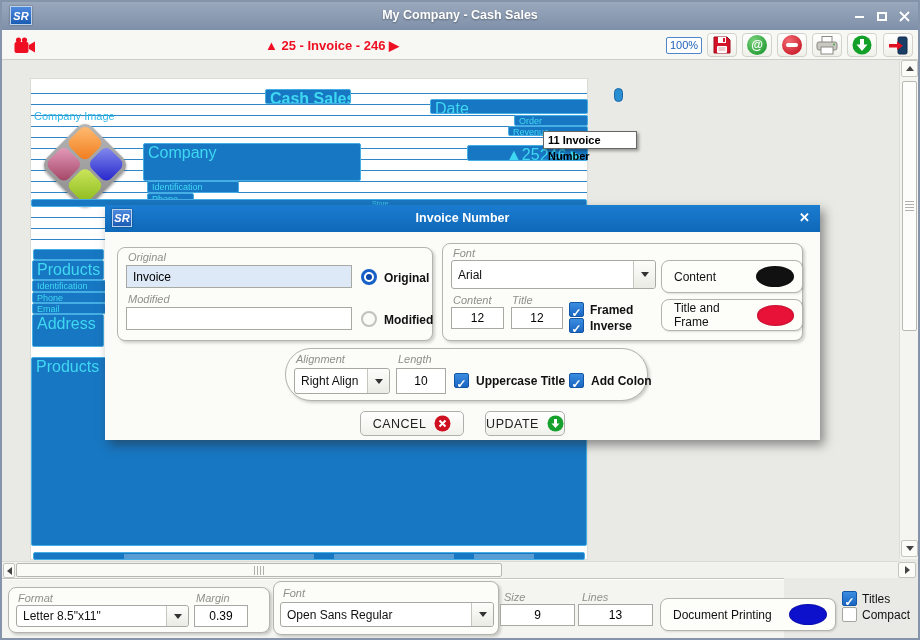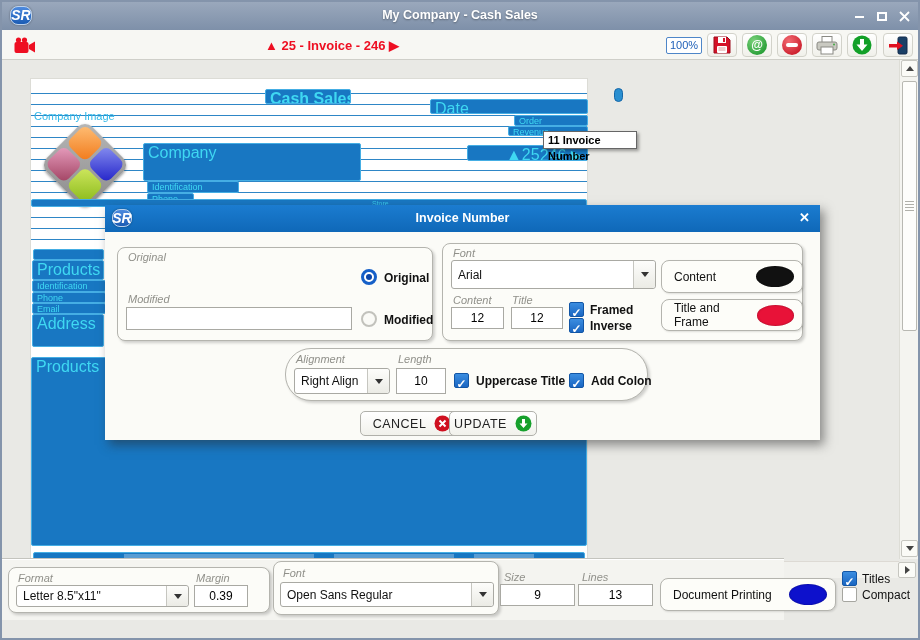--- a/index.html
+++ b/index.html
@@ -2,22 +2,22 @@
 <html><head>
 <meta charset="utf-8">
 <style>
   *{box-sizing:border-box;margin:0;padding:0;}
   body{font-family:"Liberation Sans",sans-serif;background:#666;}
   .abs{position:absolute;}
   #root{position:relative;width:920px;height:640px;background:#e9e9e5;border:2px solid #8494ab;overflow:hidden;}
 
   
   #titlebar{left:0;top:0;width:100%;height:28px;background:linear-gradient(#9aa8bc,#7e90a9);}
-  .sr-logo{width:22px;height:19px;border-radius:8px;background:linear-gradient(#4d8ade,#1b5cb4);
-    color:#fff;font-size:14px;font-weight:bold;font-style:italic;display:flex;align-items:flex-start;justify-content:center;
+  .sr-logo{width:22px;height:19px;border-radius:0;background:linear-gradient(#4d8ade,#1b5cb4);
+    color:#fff;font-size:11px;font-weight:bold;font-style:italic;display:flex;align-items:center;justify-content:center;
     border:1px solid #bcd2ec;box-shadow:0 0 2px rgba(0,0,0,.4);}
   #win-title{left:0;top:6px;width:100%;text-align:center;color:#fff;font-weight:bold;font-size:12.5px;text-shadow:0 1px 2px rgba(0,0,0,.35);}
   .win-btn{top:7px;width:17px;height:15px;display:flex;align-items:center;justify-content:center;cursor:default;}
 
   
   #toolbar{left:0;top:28px;width:916px;height:30px;background:#f7f7f3;border-bottom:1px solid #cfcfc9;}
   #nav-text{left:180px;top:8px;width:300px;text-align:center;color:#ee0f22;font-size:13px;font-weight:bold;}
   #zoom-box{left:664px;top:7px;width:36px;height:17px;border:1px solid #4e86c8;background:#fff;color:#2161b8;
     font-size:11px;text-align:center;line-height:15px;border-radius:2px;}
   .tb-btn{top:3px;width:30px;height:24px;border:1px solid #d2d2ca;border-radius:4px;background:linear-gradient(#ffffff,#f0f0ea);
@@ -75,21 +75,21 @@
   .radio.on{border:3px solid #1660c8;background:#fff;}
   .radio.on .dot{width:6px;height:6px;border-radius:50%;background:#0c46a8;}
   .radio.off{border:2px solid #c2c2bc;background:#fafaf6;}
   .rad-lab{font-size:12px;font-weight:600;color:#111;}
   .chip{border-radius:50%;box-shadow:inset 0 0 2px rgba(0,0,0,.4);}
   .dlg-btn{background:linear-gradient(#ffffff,#f1f1eb);border:1px solid #b0b0aa;border-radius:5px;
     display:flex;align-items:center;justify-content:center;gap:8px;font-size:12.5px;letter-spacing:.5px;color:#222;}
   .color-btn{background:#fdfdf9;border:1px solid #b4b4ae;border-radius:8px;display:flex;align-items:center;font-size:12px;color:#111;padding:0 8px 0 12px;justify-content:space-between;box-shadow:1px 1px 2px rgba(0,0,0,.12);}
 
   
-  #bottombar{left:0;top:556px;width:782px;height:62px;background:#f4f4f0;border-top:1px solid #c4c4be;box-shadow:inset 0 1px 0 #ffffff;}
+  #bottombar{left:0;top:576px;width:782px;height:62px;background:#f4f4f0;border-top:1px solid #c4c4be;box-shadow:inset 0 1px 0 #ffffff;}
 </style>
 </head>
 <body>
 
 <div id="root">
 
   <div id="titlebar" class="abs">
     <div class="sr-logo abs" style="left:8px;top:4px;">
       <span>SR</span>
     </div>
@@ -241,20 +241,23 @@
     <div id="dlg-bar" class="abs">
       <div class="sr-logo abs" style="left:7px;top:4px;width:20px;height:18px;">
         <span>SR</span>
       </div>
       <div id="dlg-title" class="abs">Invoice Number</div>
       <div class="abs" style="right:10px;top:5px;color:#fff;font-weight:bold;font-size:13px;">✕</div>
     </div>
 
     <div class="card abs" style="left:12px;top:42px;width:316px;height:94px;">
       <div class="ital abs" style="left:10px;top:3px;">Original</div>
+      <div class="abs" style="left:8px;top:17px;width:226px;height:23px;">
+        <input class="inp" style="background: rgb(221, 233, 246);" value="Invoice">
+      </div>
       <div class="radio on abs" style="left:243px;top:21px;">
           <div class="dot"></div>
         </div>
       <div class="rad-lab abs" style="left:266px;top:23px;">Original</div>
       <div class="ital abs" style="left:10px;top:45px;">Modified</div>
       <div class="abs" style="left:8px;top:59px;width:226px;height:23px;">
         <input class="inp" value="" style="">
       </div>
       <div class="radio off abs" style="left:243px;top:63px;"></div>
       <div class="rad-lab abs" style="left:266px;top:65px;">Modified</div>
@@ -308,21 +311,21 @@
       <div class="cb-lab abs" style="left:305px;top:25px;">Add Colon</div>
     </div>
 
     <div class="dlg-btn abs" style="left:255px;top:206px;width:104px;height:25px;">
       <span>CANCEL</span>
       <svg width="17" height="17" viewBox="0 0 17 17">
         <circle cx="8.5" cy="8.5" r="8" fill="#cf1020"></circle>
         <path d="M5.5,5.5 L11.5,11.5 M11.5,5.5 L5.5,11.5" stroke="#fff" stroke-width="2"></path>
         </svg>
     </div>
-    <div class="dlg-btn abs" style="left:344px;top:206px;width:88px;height:25px;text-align:right;">
+    <div class="dlg-btn abs" style="left:380px;top:206px;width:80px;height:25px;text-align:right;">
       <span>UPDATE</span>
       <svg width="17" height="17" viewBox="0 0 17 17">
         <circle cx="8.5" cy="8.5" r="8" fill="#16a02c"></circle>
         <polygon points="8.5,13 4.5,8.5 7,8.5 7,4 10,4 10,8.5 12.5,8.5" fill="#fff"></polygon>
         </svg>
     </div>
   </div>
 
   <div id="bottombar" class="abs">
     <div class="card abs" style="left:6px;top:8px;width:262px;height:46px;">

